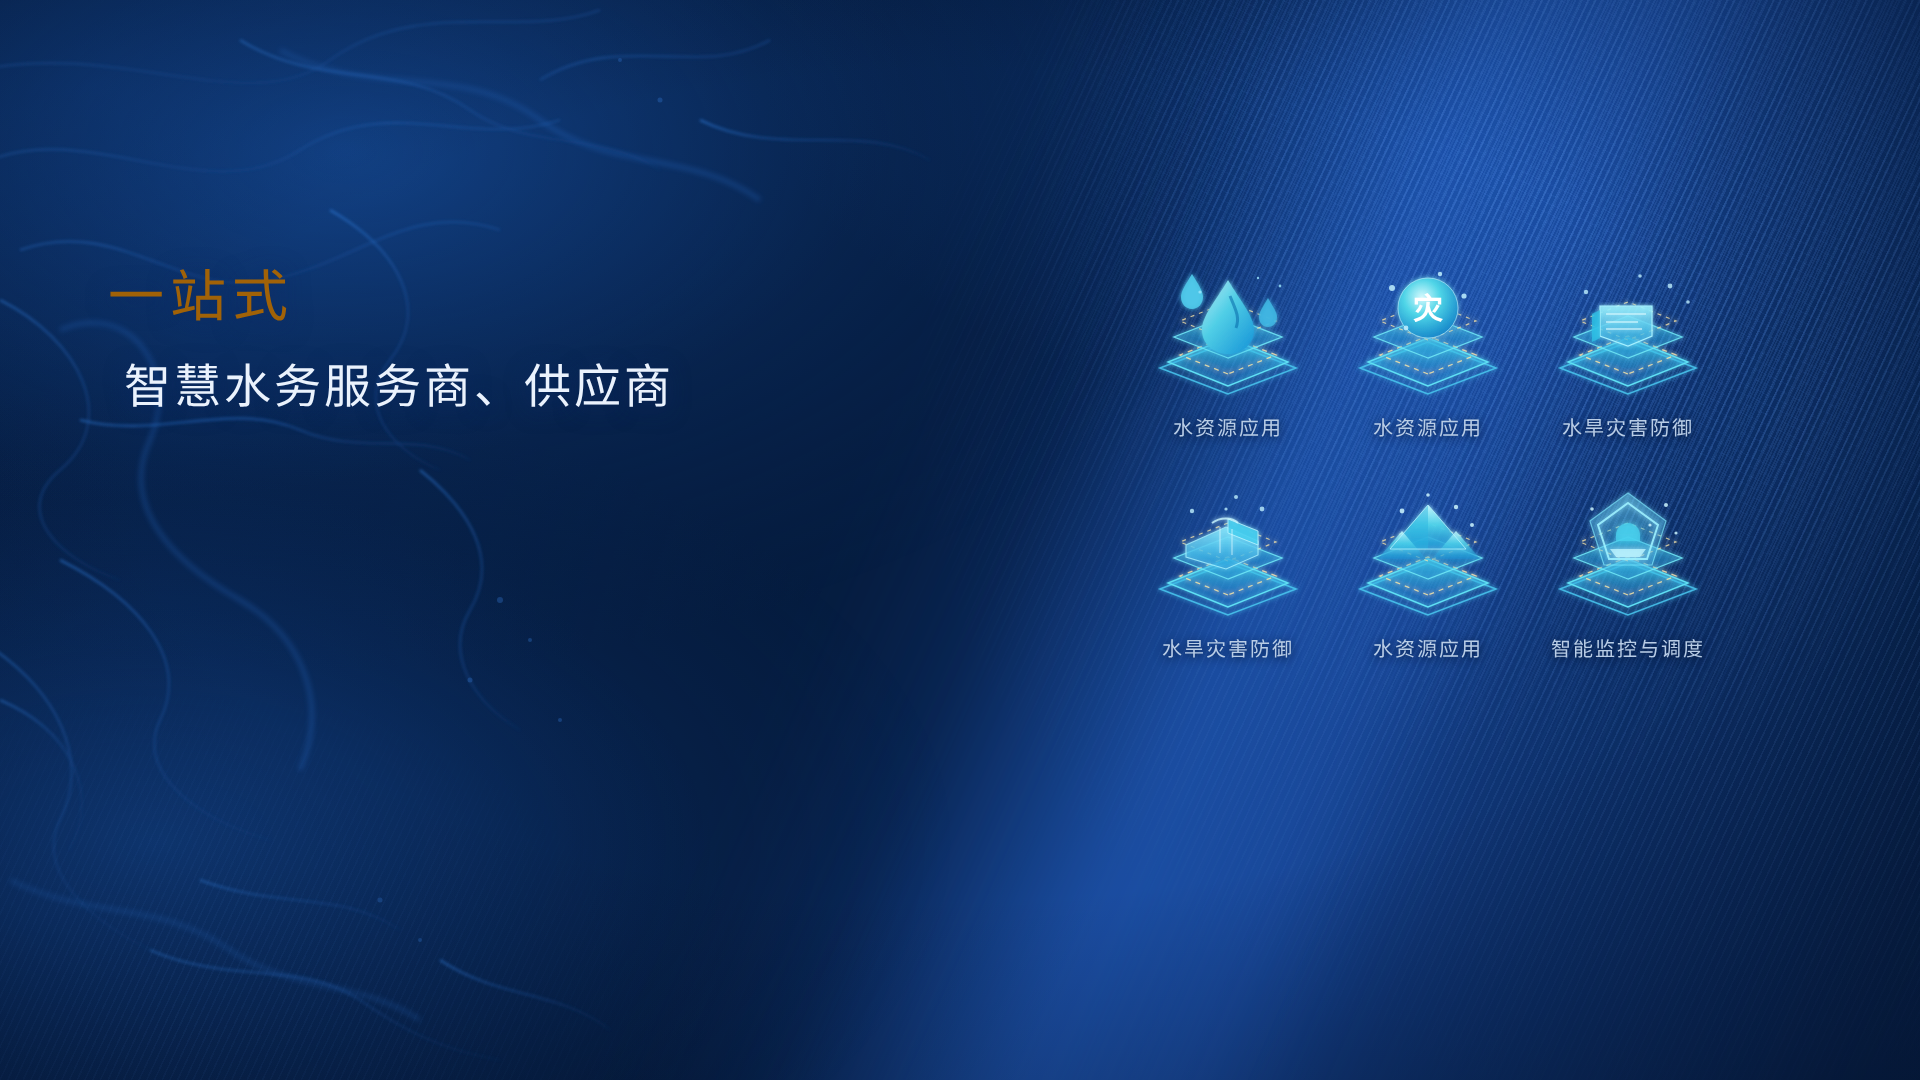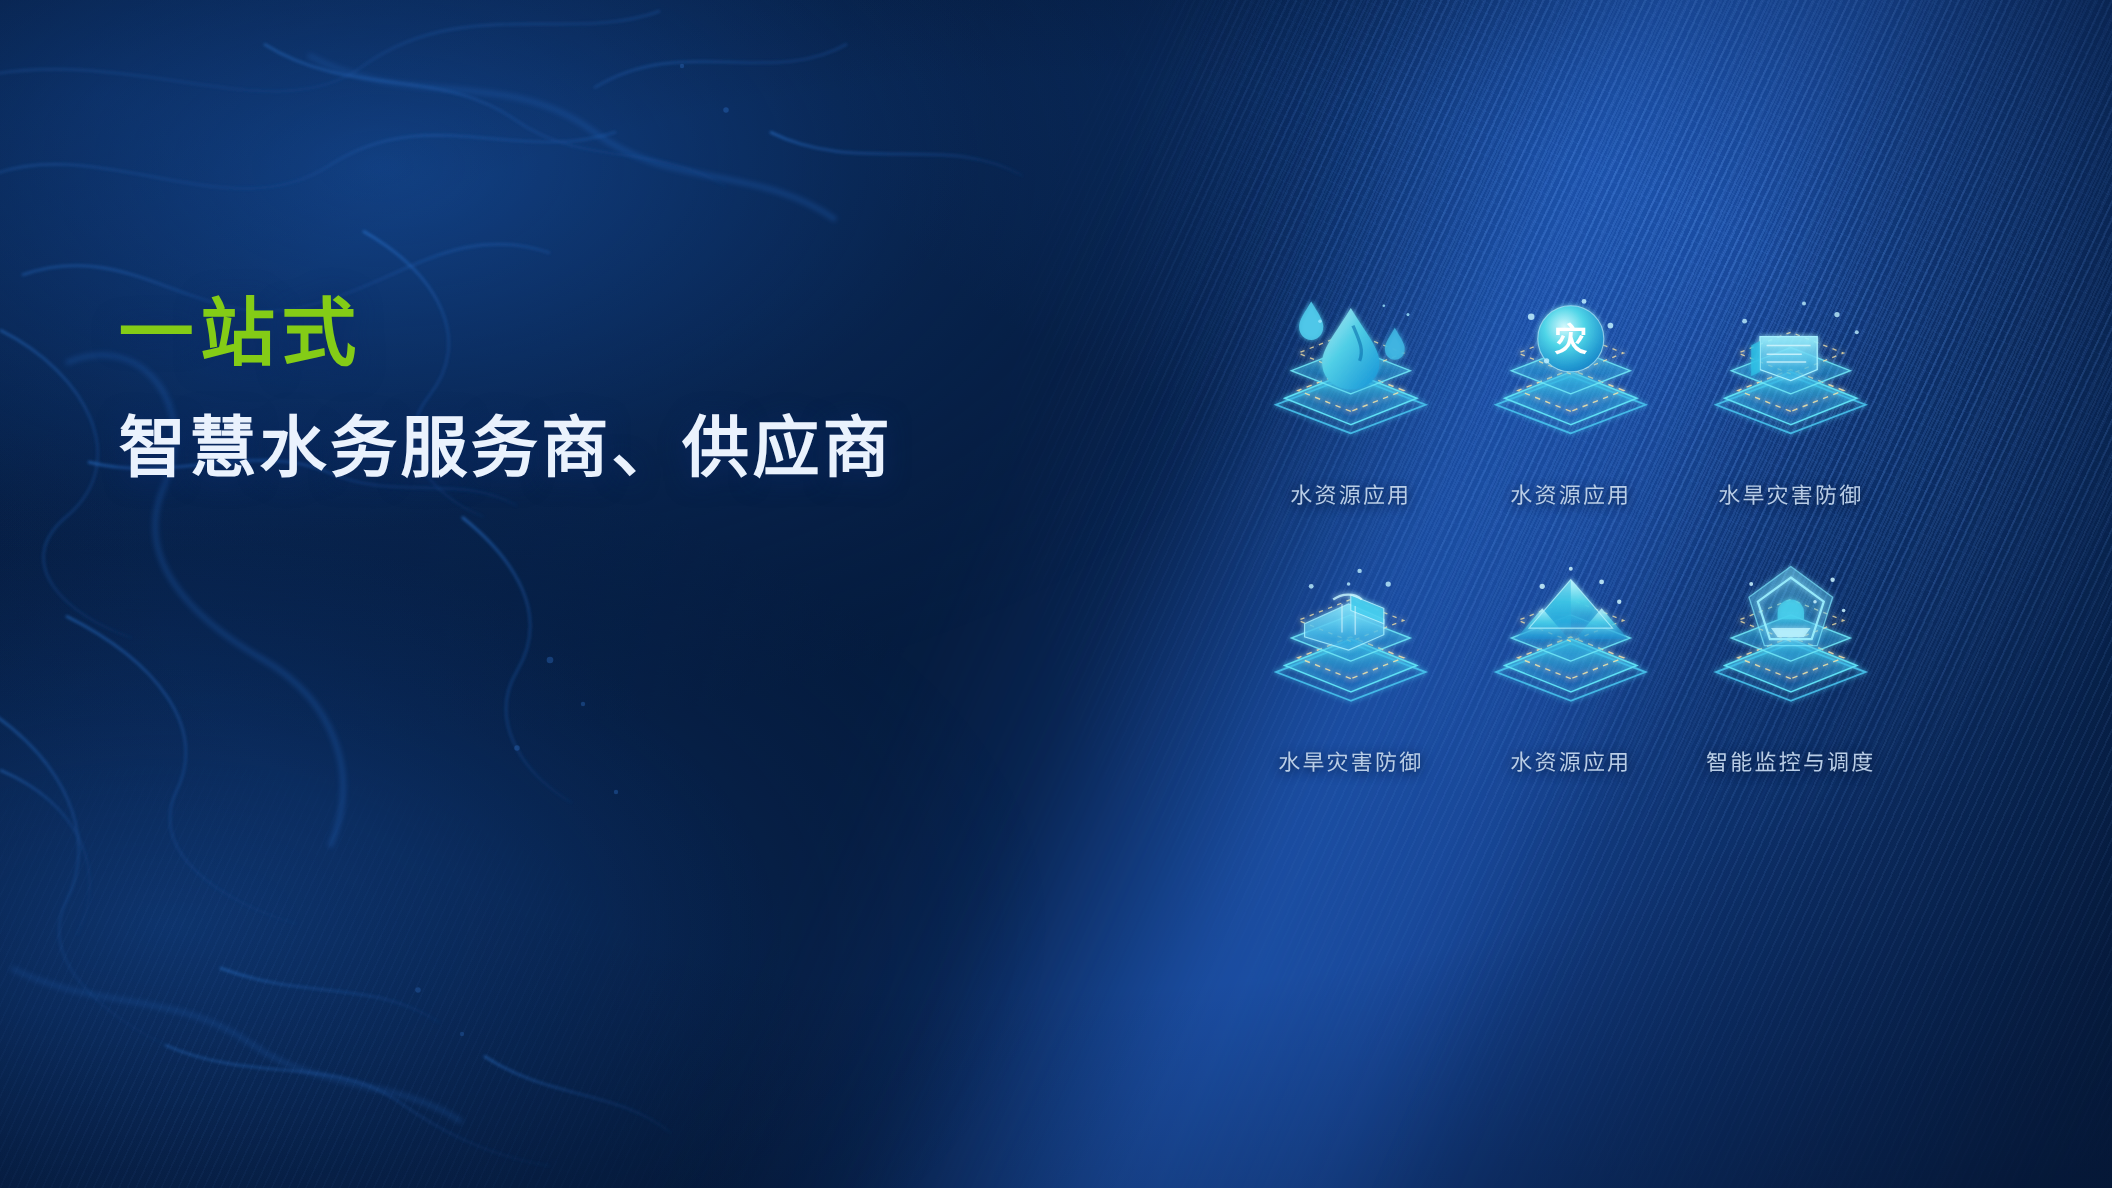--- a/index.html
+++ b/index.html
@@ -105,49 +105,49 @@
     background:radial-gradient(95% 85% at 50% 45%, rgba(0,0,0,0) 45%, rgba(2,10,26,.55) 100%);
     pointer-events:none;
   }
 
   
   .headline{
     position:absolute;left:108px;top:268px;width:820px;
     color:#dce9fb;
   }
   .title-main{
-    font-size:68px;line-height:1.05;font-weight:bold;
-    letter-spacing:6px;color:#84cc16;
+    font-size:56px;line-height:1.05;font-weight:normal;
+    letter-spacing:6px;color:#a16207;
     text-shadow:0 4px 26px rgba(10,40,100,.85);
     margin:0 0 32px 0;
   }
   .title-sub{
-    font-size:61px;line-height:1.2;font-weight:bold;
+    font-size:47px;line-height:1.2;font-weight:normal;
     letter-spacing:3px;color:#eaf2fd;
     text-shadow:0 4px 22px rgba(10,40,100,.8);
-    margin:0;white-space:nowrap;
+    margin:16px;white-space:nowrap;
   }
 
   
   .grid{
     position:absolute;left:1128px;top:262px;
     width:600px;
     display:grid;grid-template-columns:repeat(3,200px);
     row-gap:42px;
   }
   .cell{
     width:200px;display:flex;flex-direction:column;align-items:center;
   }
   .ico{
     width:176px;height:150px;position:relative;
     display:block;
   }
   .ico svg{display:block;width:176px;height:150px;overflow:visible;}
   .cap{
-    margin-top:22px;
+    margin-top:0;
     font-size:20px;letter-spacing:2px;color:#b9cde6;
     text-align:center;white-space:nowrap;
     text-shadow:0 2px 10px rgba(4,20,50,.9);
   }
 </style>
 </head>
 <body>
 
 <div class="stage">
 

